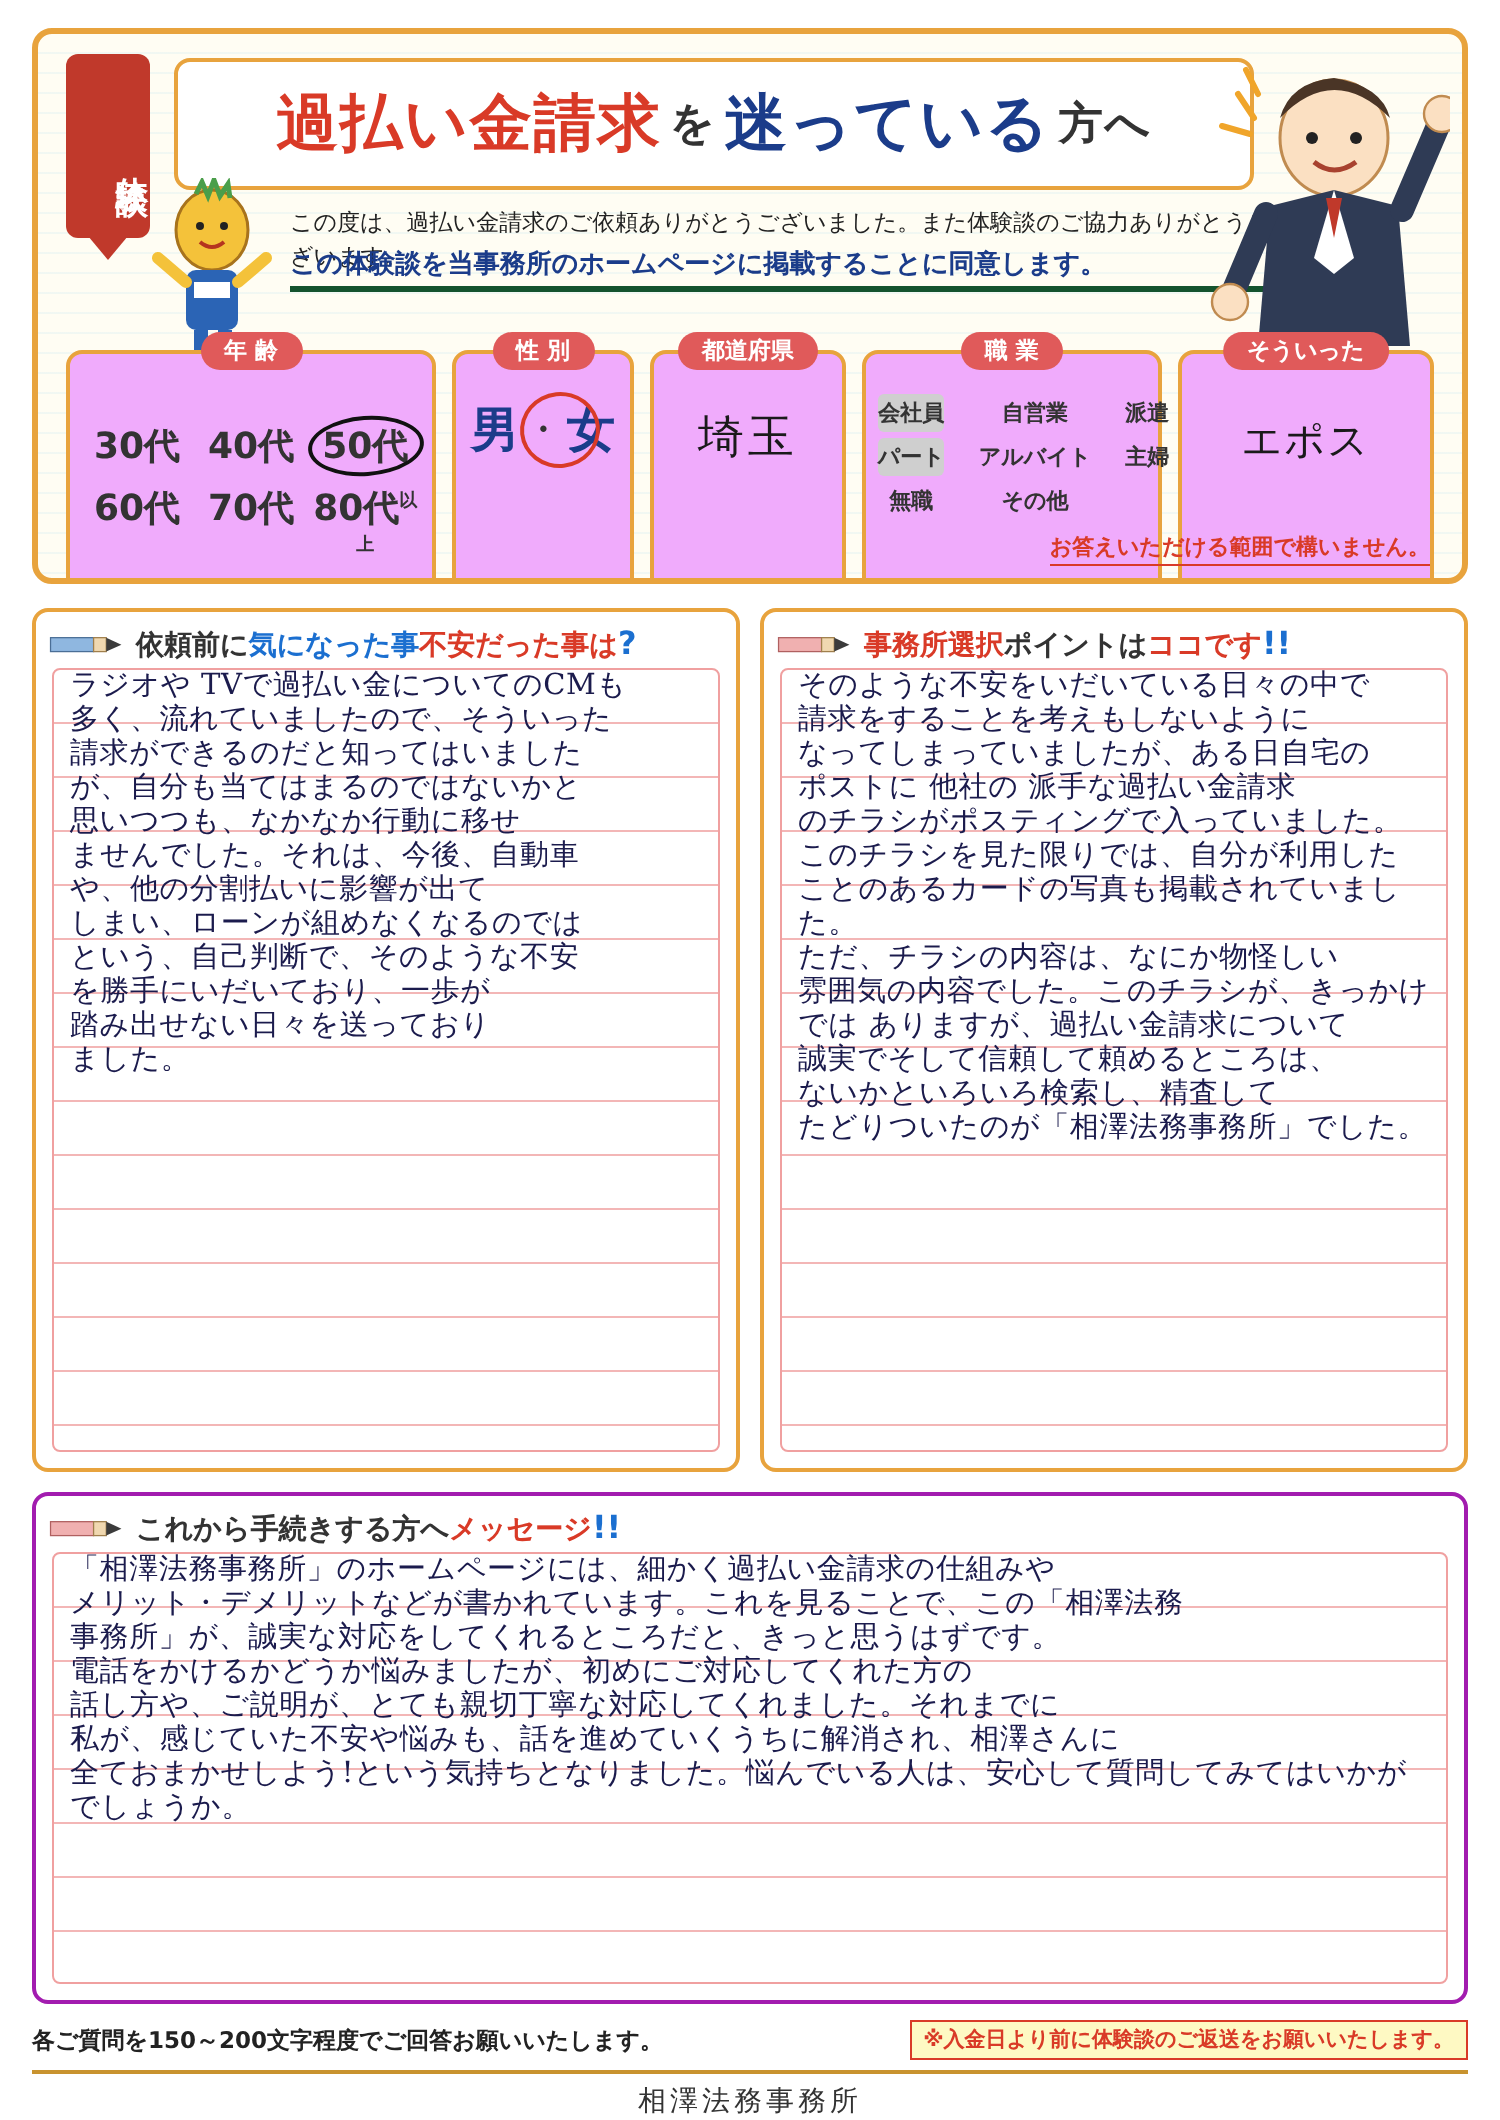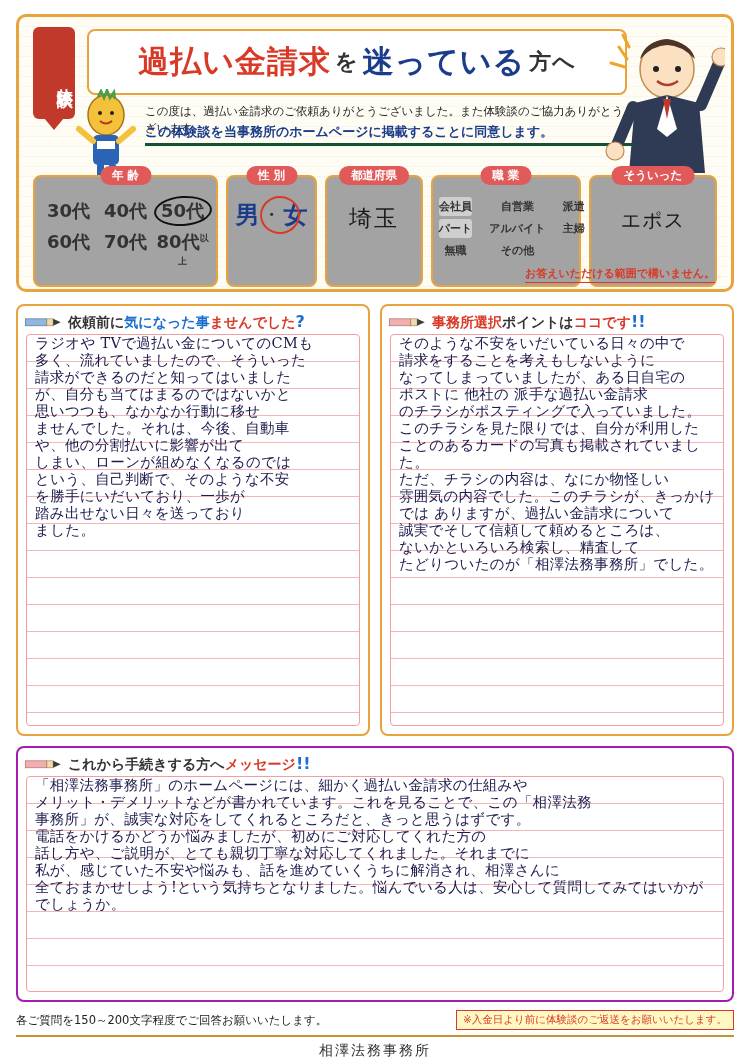--- a/index.html
+++ b/index.html
@@ -144,21 +144,21 @@
   
   .fields-row {
     position: absolute;
     left: 14px;
     top: 158px;
     right: 14px;
     display: flex;
     gap: 8px;
   }
   .field-card {
-    background: #a3a3a3;
+    background: #f0abfc;
     border: 2px solid #e8a33d;
     border-radius: 8px;
     position: relative;
     padding: 16px 6px 8px 6px;
     text-align: center;
   }
   .field-card .field-title {
     position: absolute;
     top: -11px;
     left: 50%;
@@ -179,21 +179,21 @@
   .card-lender { width: 142px; }
 
   .age-grid {
     display: grid;
     grid-template-columns: repeat(3, 1fr);
     gap: 3px 2px;
     font-family: "DejaVu Sans", sans-serif;
     font-size: 18px;
     font-weight: bold;
     color: #333;
-    margin-top: 4px;
+    margin-top: 16px;
   }
   .age-cell { position: relative; padding: 2px 0; }
   .age-cell .sup { font-size: 9px; vertical-align: super; }
   .circle-mark {
     position: absolute;
     left: 50%; top: 50%;
     transform: translate(-50%, -50%) rotate(-4deg);
     width: 58px; height: 30px;
     border: 2.5px solid #111;
     border-radius: 50%;
@@ -329,20 +329,21 @@
     position: relative;
   }
   .msgbox .notelines { height: 216px; }
 
   .footer {
     display: flex;
     align-items: center;
     justify-content: space-between;
     margin-top: 8px;
     font-family: "DejaVu Sans", sans-serif;
+    font-weight: bold;
   }
   .footer-left {
     font-size: 11.5px;
     color: #222;
   }
   .footer-right {
     font-size: 10.5px;
     color: #d93a27;
     border: 1px solid #d93a27;
     padding: 2px 6px;
@@ -470,21 +471,21 @@
   <div class="qrow">
 
     <div class="qbox qbox-left">
       <div class="qhead">
         <svg class="pencil" viewBox="0 0 60 24">
           <rect x="2" y="7" width="34" height="11" fill="#8fb7e0" stroke="#4a6e96" stroke-width="1"></rect>
           <rect x="36" y="7" width="10" height="11" fill="#f0d8b0" stroke="#a07f4c" stroke-width="1"></rect>
           <path d="M46 7 L58 12.5 L46 18 Z" fill="#3b3b3b"></path>
         </svg>
         <div class="qtitle">
-          <span>依頼前に</span><span class="blue">気になった事</span><span class="red">ませんでした</span><span class="qmark">?</span>
+          <span>依頼前に</span><span class="blue">気になった事</span><span class="red">不安だった事は</span><span class="qmark">?</span>
         </div>
       </div>
       <div class="notelines">
         <div class="hw">ラジオや TVで過払い金についてのCMも
 多く、流れていましたので、そういった
 請求ができるのだと知ってはいました
 が、自分も当てはまるのではないかと
 思いつつも、なかなか行動に移せ
 ませんでした。それは、今後、自動車
 や、他の分割払いに影響が出て

